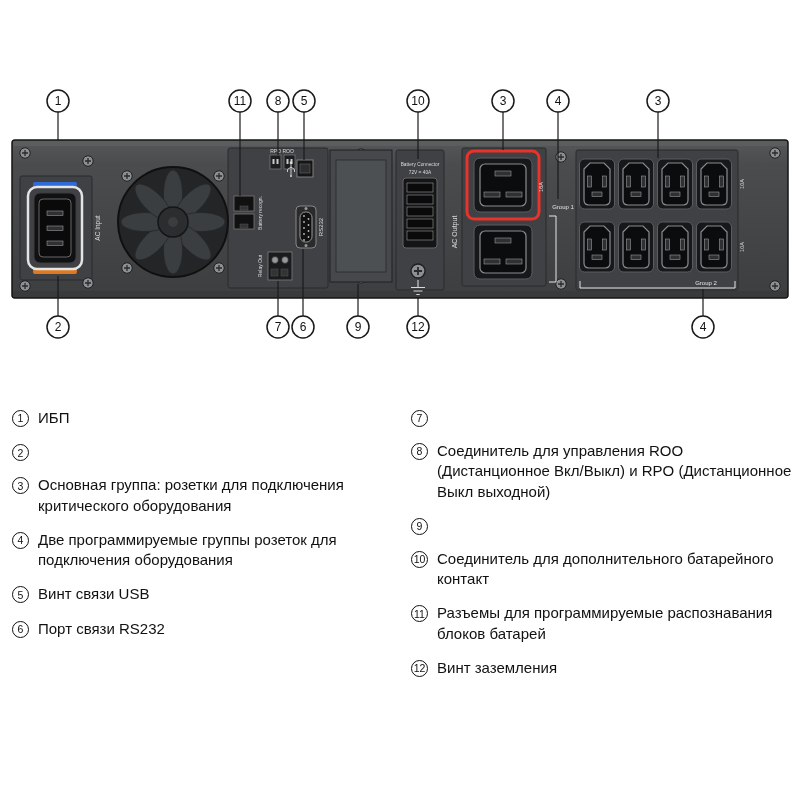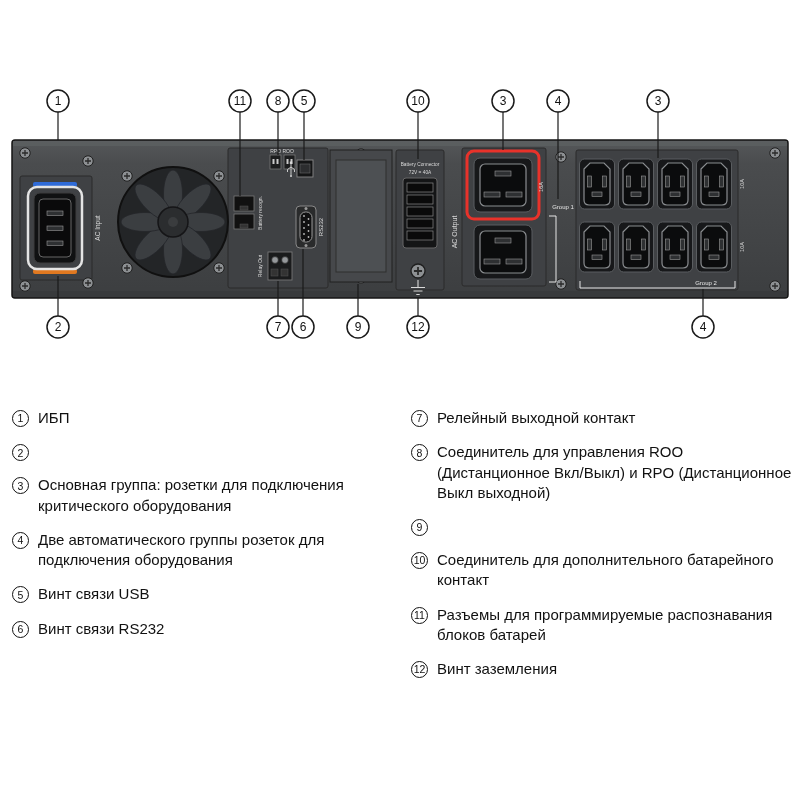--- a/index.html
+++ b/index.html
@@ -298,35 +298,34 @@
       </div>
       <div class="legend-item">
         <span class="num">2</span>
       </div>
       <div class="legend-item">
         <span class="num">3</span>
         <span class="txt">Основная группа: розетки для подключения критического оборудования</span>
       </div>
       <div class="legend-item">
         <span class="num">4</span>
-        <span class="txt">Две автоматического группы розеток для подключения оборудования</span>
+        <span class="txt">Две программируемые группы розеток для подключения оборудования</span>
       </div>
       <div class="legend-item">
         <span class="num">5</span>
         <span class="txt">Винт связи USB</span>
       </div>
       <div class="legend-item">
         <span class="num">6</span>
-        <span class="txt">Винт связи RS232</span>
+        <span class="txt">Порт связи RS232</span>
       </div>
     </div>
     <div class="col-right">
       <div class="legend-item">
         <span class="num">7</span>
-        <span class="txt">Релейный выходной контакт</span>
       </div>
       <div class="legend-item">
         <span class="num">8</span>
         <span class="txt">Соединитель для управления ROO (Дистанционное Вкл/Выкл) и RPO (Дистанционное Выкл выходной)</span>
       </div>
       <div class="legend-item">
         <span class="num">9</span>
       </div>
       <div class="legend-item">
         <span class="num">10</span>

